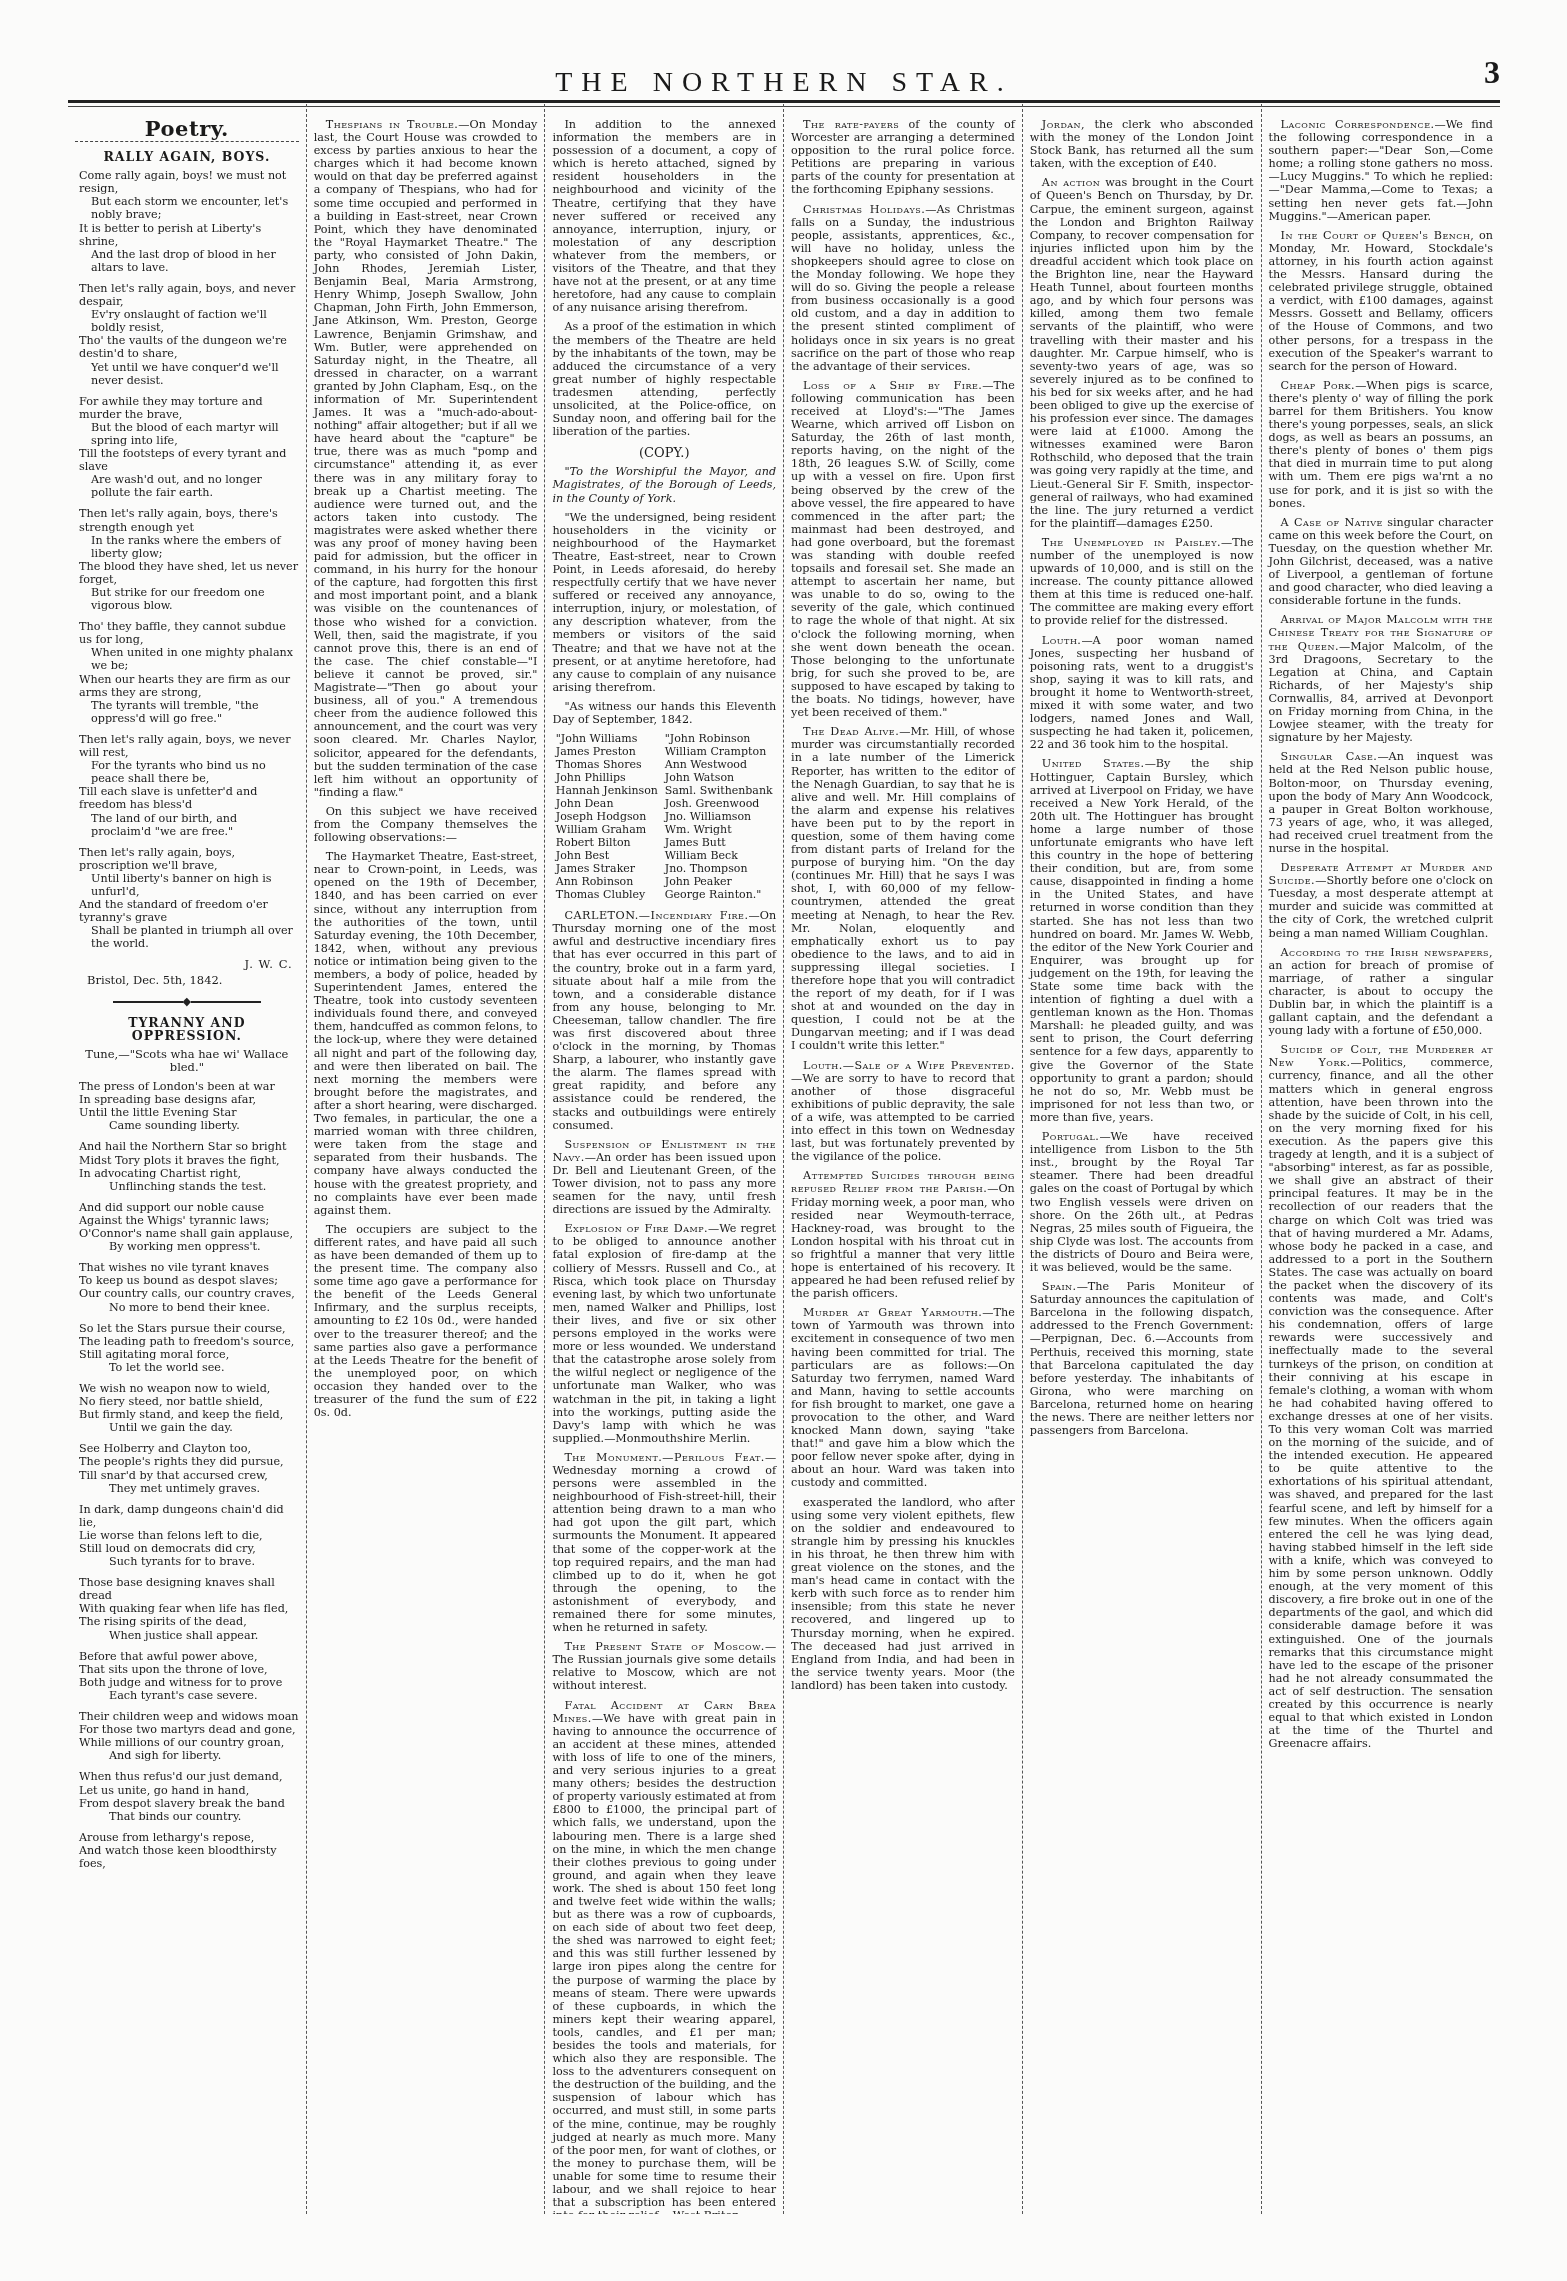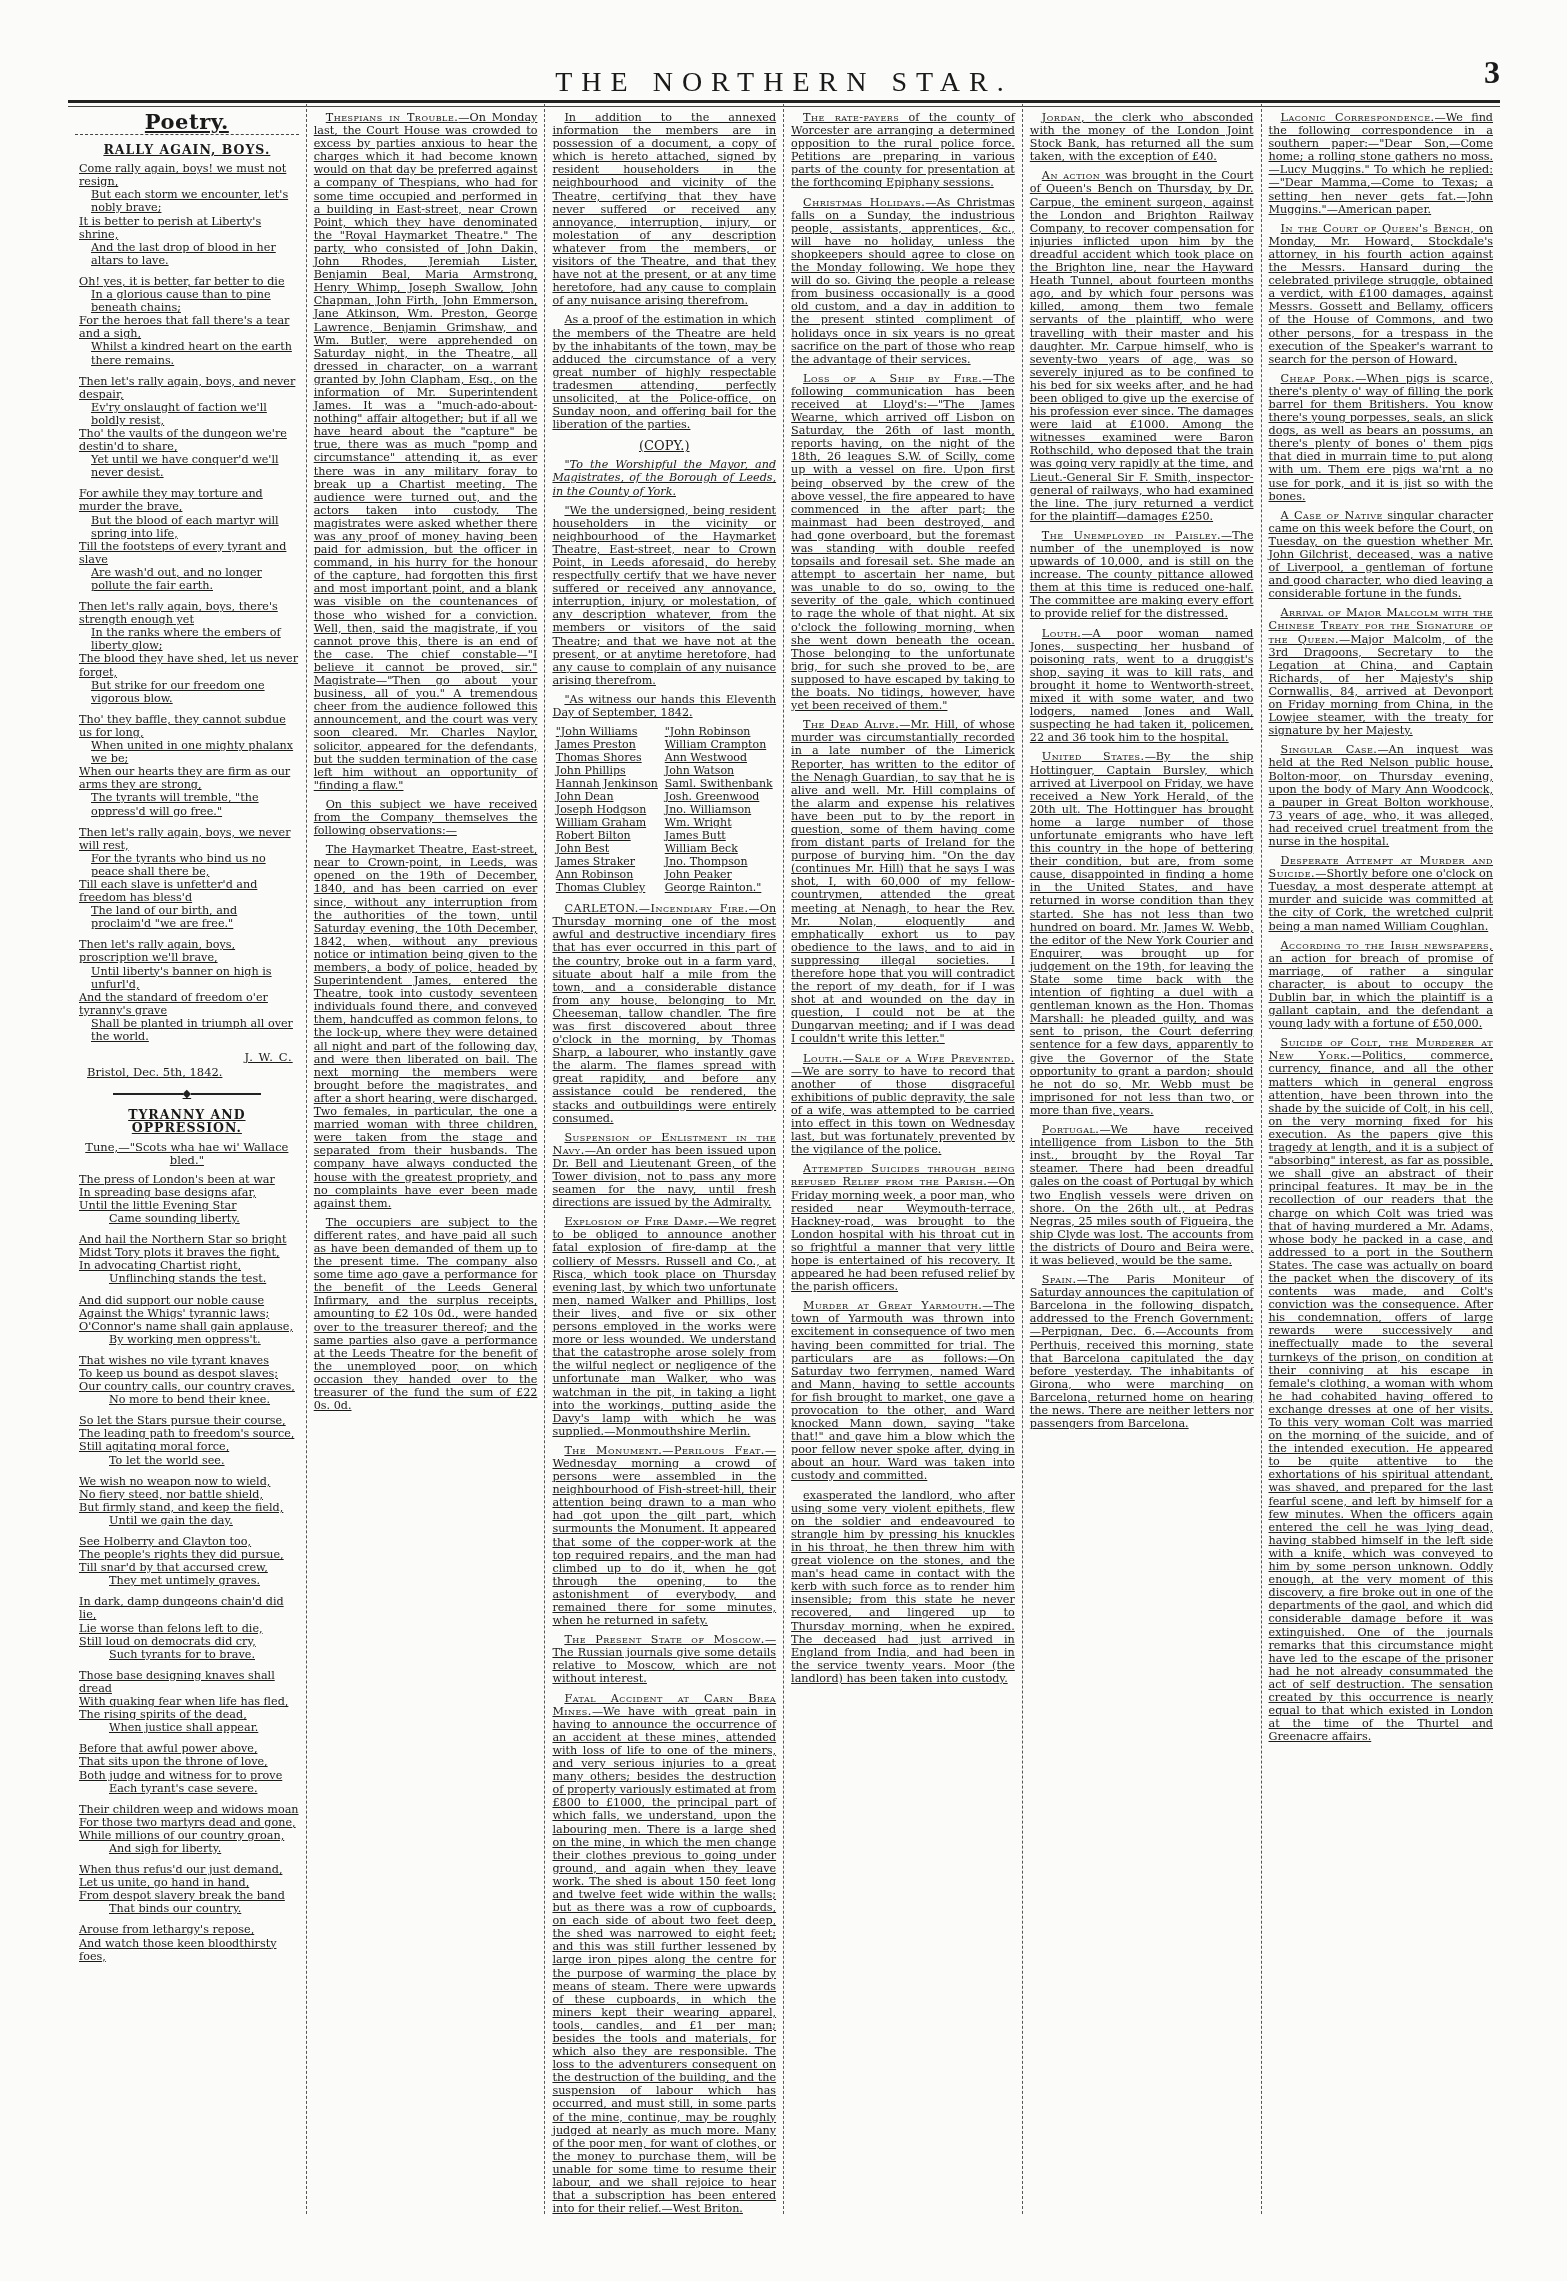--- a/index.html
+++ b/index.html
@@ -4,22 +4,22 @@
 <style>
   html, body { margin:0; padding:0; background:#fbfbfa; }
   body { width:1567px; height:2281px; position:relative; overflow:hidden;
          font-family:"DejaVu Serif","Liberation Serif",serif; color:#1a1a1a; }
   .masthead { position:absolute; top:60px; left:68px; width:1432px; height:30px; }
   .mast-title { position:absolute; left:0; right:0; top:6px; text-align:center;
                 font-family:"Liberation Serif",serif; font-size:28px; letter-spacing:9px; font-weight:normal; }
   .page-num { position:absolute; right:0; top:-6px; font-family:"Liberation Serif",serif; font-size:32px; font-weight:bold; }
   .mast-rule { position:absolute; top:40px; left:0; right:0; height:3px; border-top:3px solid #222; border-bottom:1px solid #444; }
   .columns { position:absolute; top:104px; left:68px; width:1432px; height:2110px; display:flex; }
-  .col { width:286px; padding:7px 7px; box-sizing:border-box; border-right:1px dashed #555; overflow:hidden; height:100%;
-         font-size:11.2px; line-height:13.1px; text-align:justify;text-decoration:underline; }
+  .col { width:286px; padding:14px 7px; box-sizing:border-box; border-right:1px dashed #555; overflow:hidden; height:100%;
+         font-size:11.2px; line-height:13.1px; text-align:justify; }
   .col:last-child { border-right:none; }
   .section-head { text-align:center; font-family:"Liberation Serif",serif; font-weight:bold; font-size:22px; margin:4px 0 6px; }
   .blackletter { font-family:"DejaVu Serif",serif; font-size:21px; font-weight:bold; letter-spacing:0.5px; }
   .dash-rule { border-top:1px dashed #444; margin:4px 0 8px; }
   .poem-title { text-align:center; font-weight:bold; font-size:12.5px; letter-spacing:1px; margin:6px 0 6px; }
   .tune { text-align:center; font-size:11.5px; margin:2px 0 6px; }
   .stanza { margin:0 0 8px 4px; text-align:left; }
   .stanza .l { display:block; }
   .stanza .l.ind { padding-left:12px; }
   .stanza .l.ind2 { padding-left:30px; }
@@ -50,26 +50,20 @@
     <div class="dash-rule"></div>
     <div class="poem-title">RALLY AGAIN, BOYS.</div>
     <div id="poem1">
         <div class="stanza">
           <span class="l">Come rally again, boys! we must not resign,</span>
           <span class="l ind">But each storm we encounter, let's nobly brave;</span>
           <span class="l">It is better to perish at Liberty's shrine,</span>
           <span class="l ind">And the last drop of blood in her altars to lave.</span>
         </div>
         <div class="stanza">
-          <span class="l">Oh! yes, it is better, far better to die</span>
-          <span class="l ind">In a glorious cause than to pine beneath chains;</span>
-          <span class="l">For the heroes that fall there's a tear and a sigh,</span>
-          <span class="l ind">Whilst a kindred heart on the earth there remains.</span>
-        </div>
-        <div class="stanza">
           <span class="l">Then let's rally again, boys, and never despair,</span>
           <span class="l ind">Ev'ry onslaught of faction we'll boldly resist,</span>
           <span class="l">Tho' the vaults of the dungeon we're destin'd to share,</span>
           <span class="l ind">Yet until we have conquer'd we'll never desist.</span>
         </div>
         <div class="stanza">
           <span class="l">For awhile they may torture and murder the brave,</span>
           <span class="l ind">But the blood of each martyr will spring into life,</span>
           <span class="l">Till the footsteps of every tyrant and slave</span>
           <span class="l ind">Are wash'd out, and no longer pollute the fair earth.</span>

